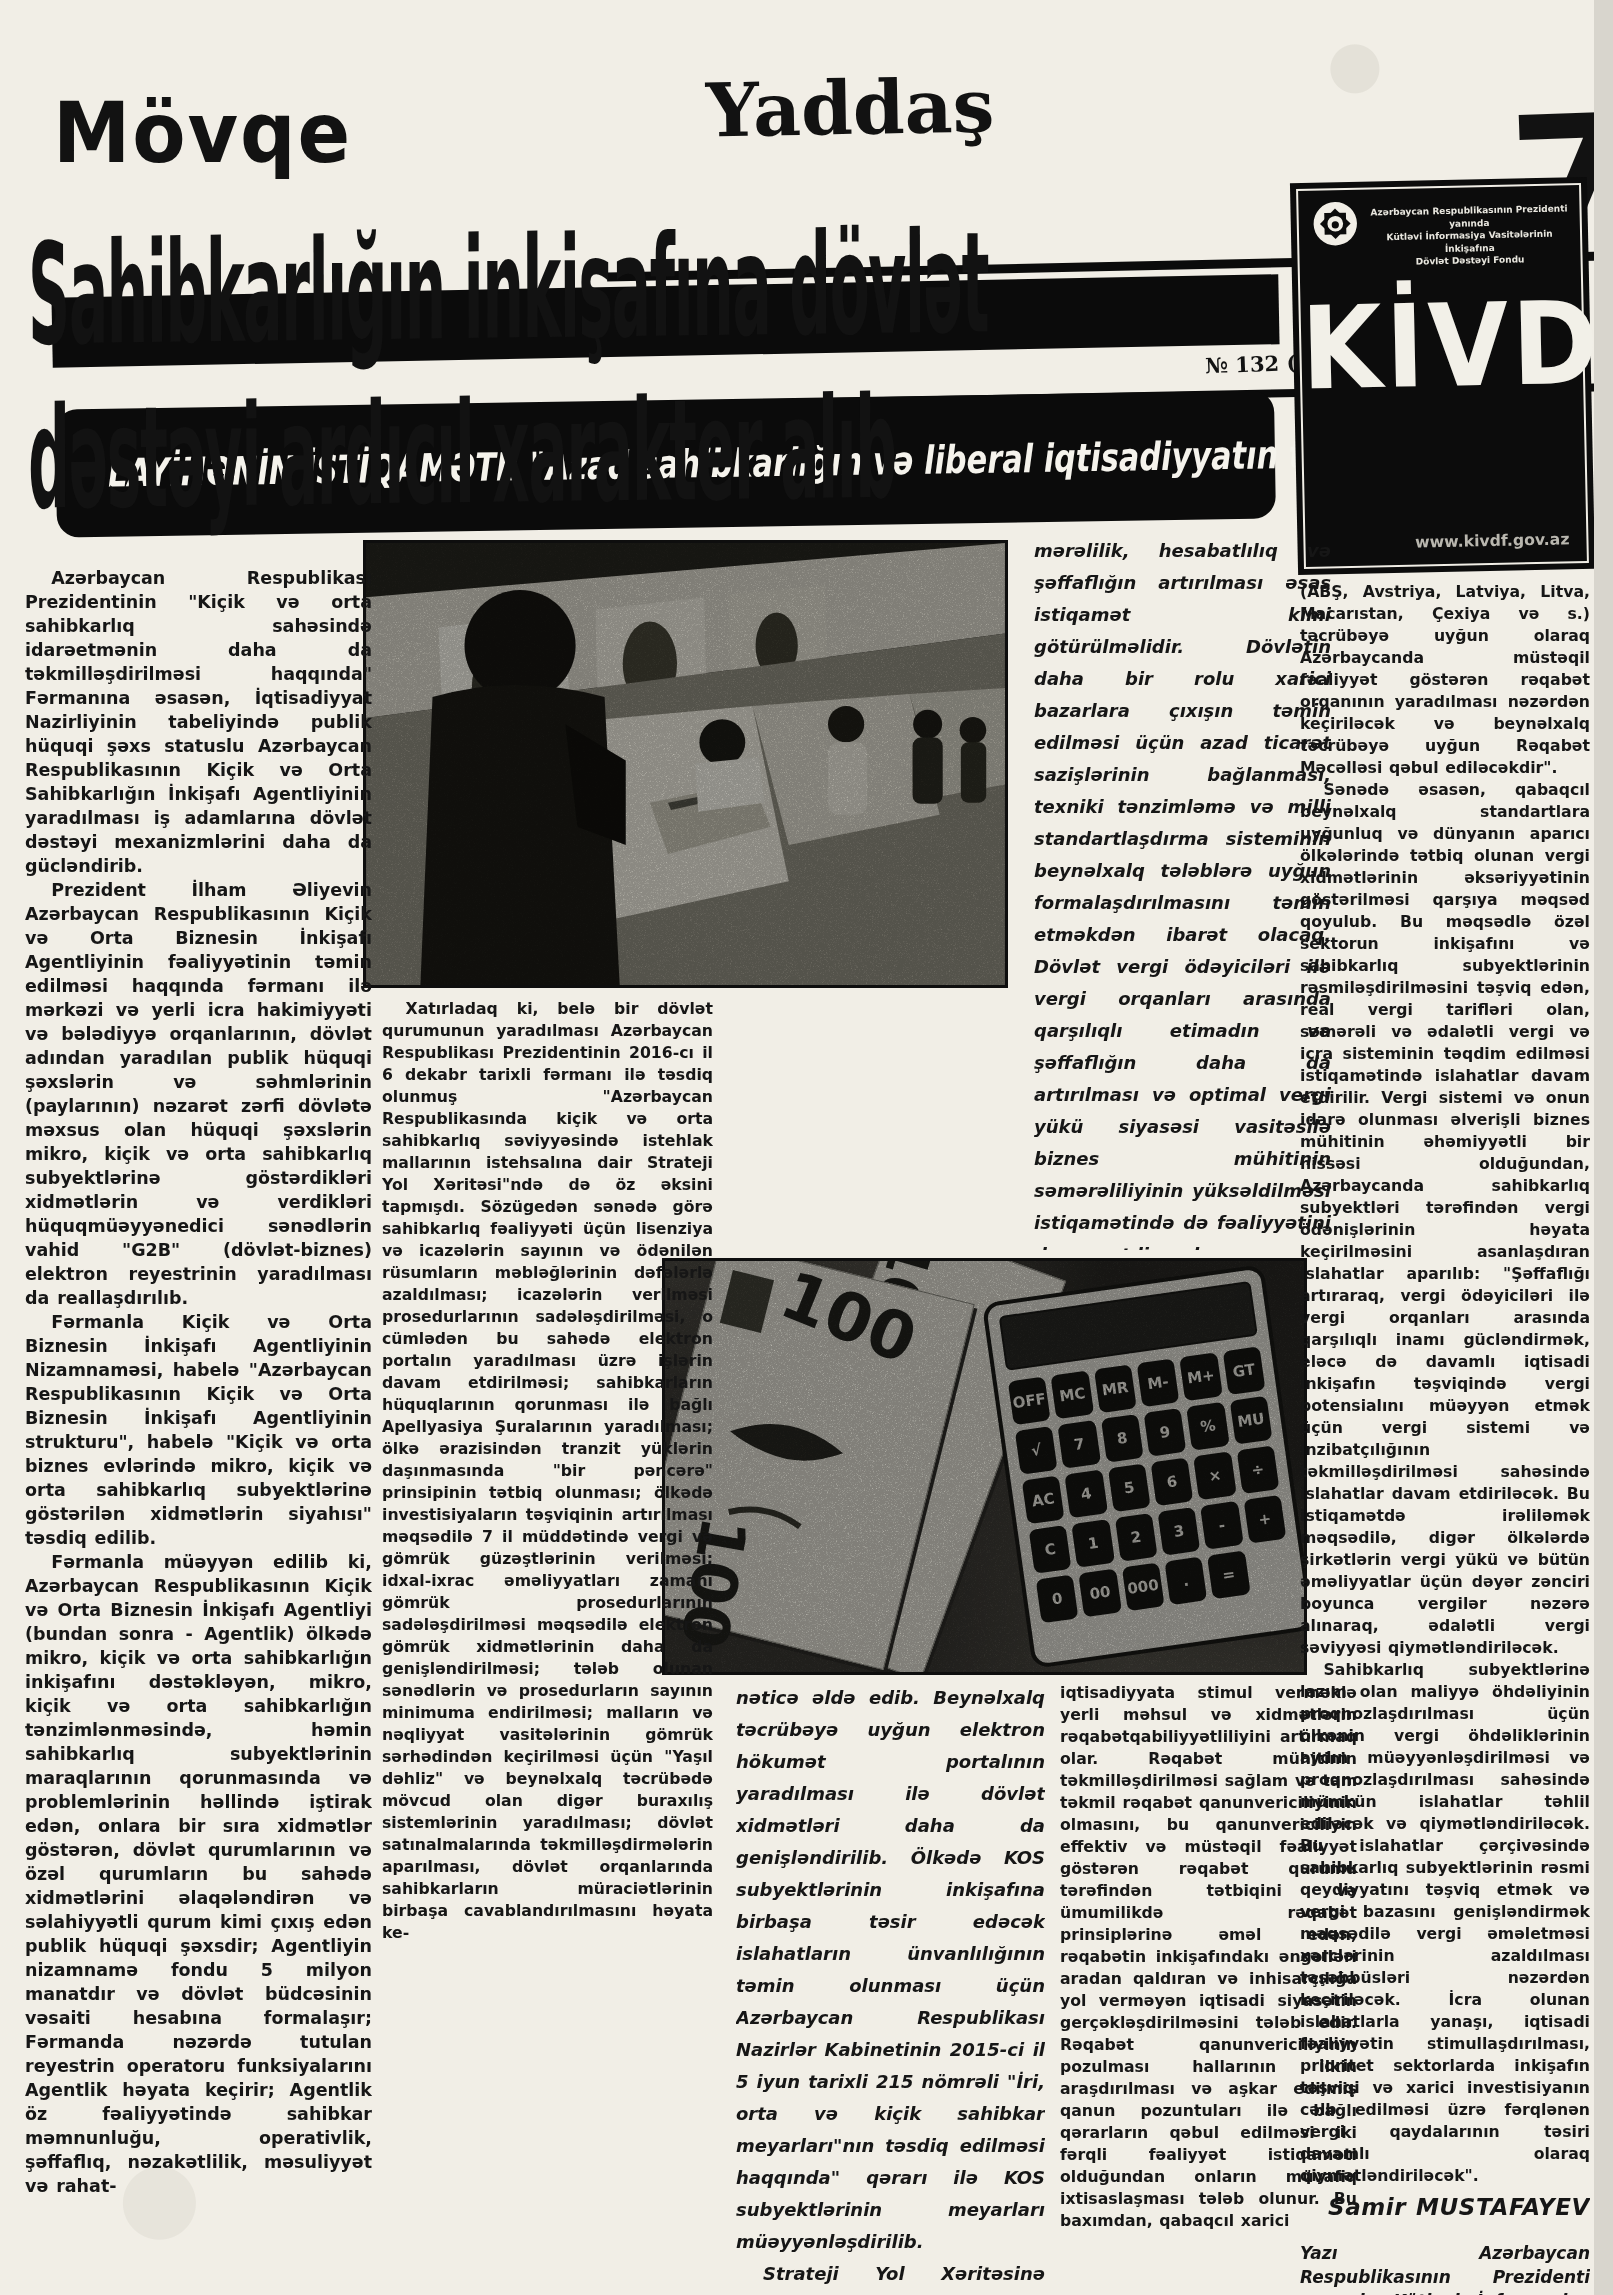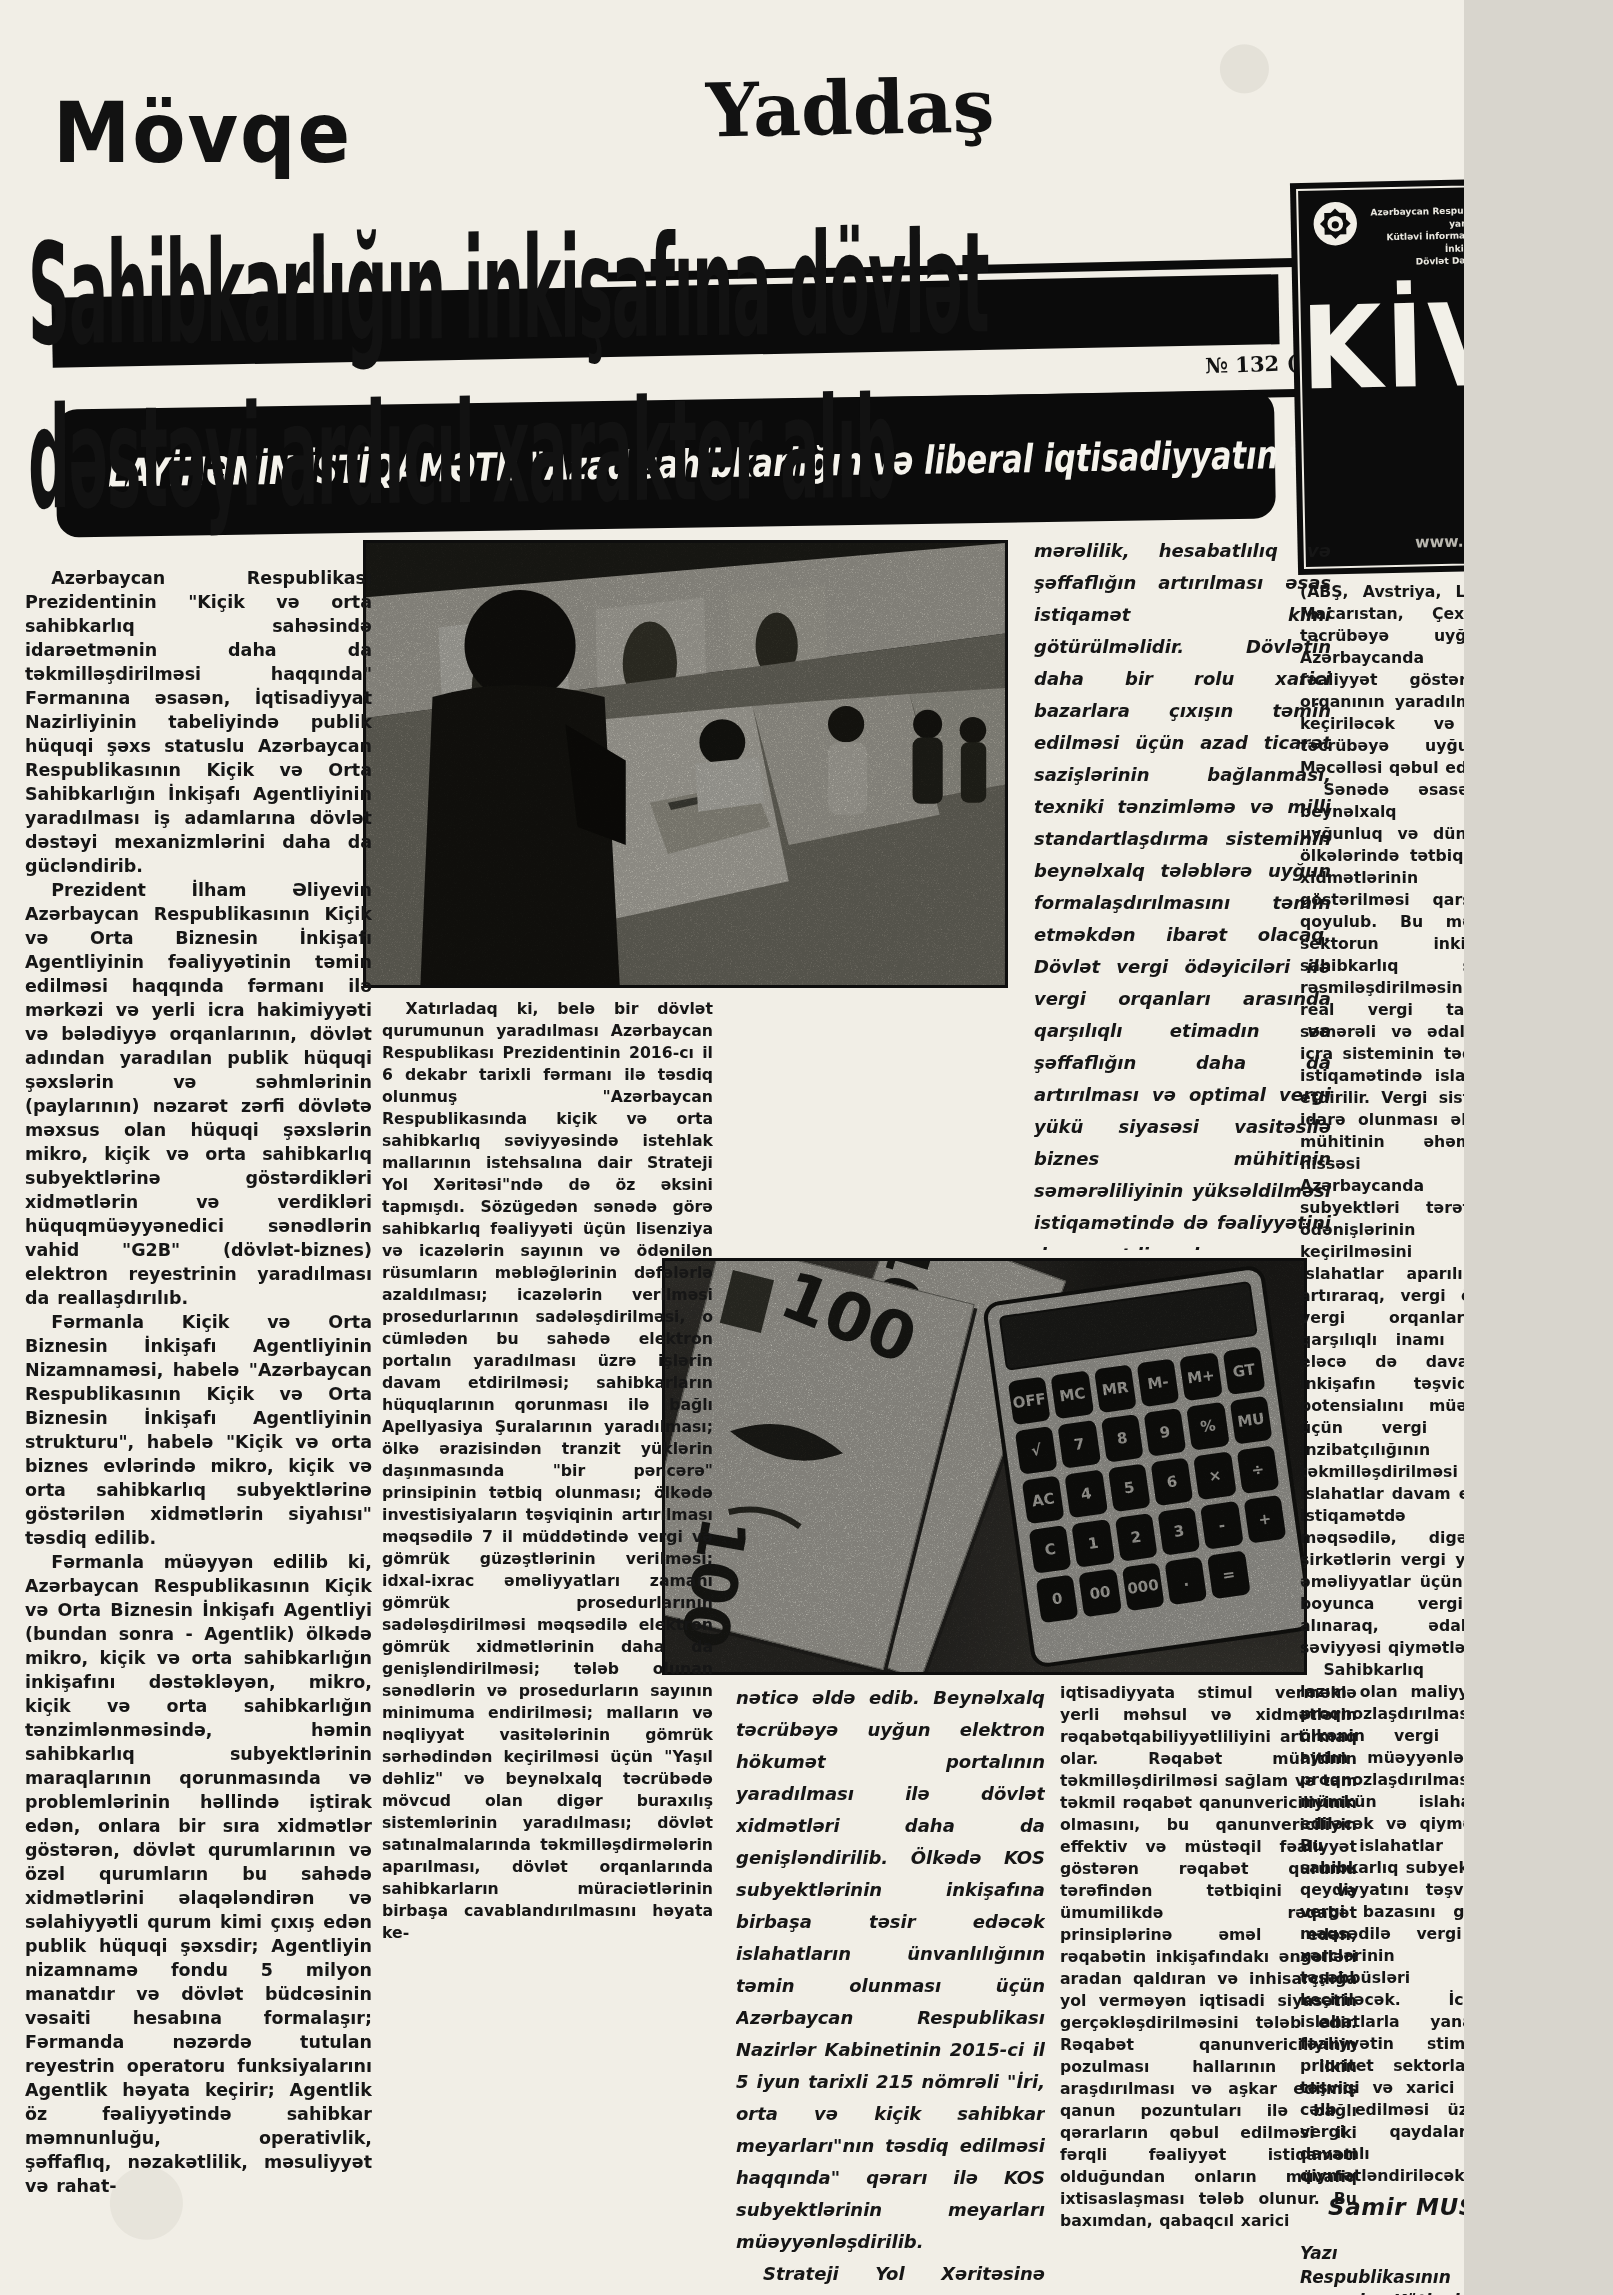--- a/index.html
+++ b/index.html
@@ -1,16 +1,16 @@
 <!DOCTYPE html>
 <html style="font-size:9.7px"><head>
 <meta charset="utf-8">
 <style>
   html,body{margin:0;padding:0;background:#d8d5cd;}
-  .page{position:relative;width:1464px;height:2295px;background:#f1eee6;overflow:hidden;
+  .page{position:relative;width:1594px;height:2295px;background:#f1eee6;overflow:hidden;
         font-family:"DejaVu Sans","Liberation Sans",sans-serif;color:#121212;
         background-image:radial-gradient(circle at 85% 3%, #e4e1d8 0 24px, transparent 25px),
                          radial-gradient(circle at 10% 96%, #e7e4db 0 36px, transparent 37px);}
   .abs{position:absolute;}
 
   
   .m-section{left:53px;top:85px;font-size:74px;font-weight:bold;letter-spacing:1.8px;
              transform:scale(1.05,1.12);transform-origin:0 0;}
   .m-paper{left:706px;top:65px;font-family:"DejaVu Serif","Liberation Serif",serif;
            font-size:74px;font-weight:bold;transform:rotate(-1deg);}

